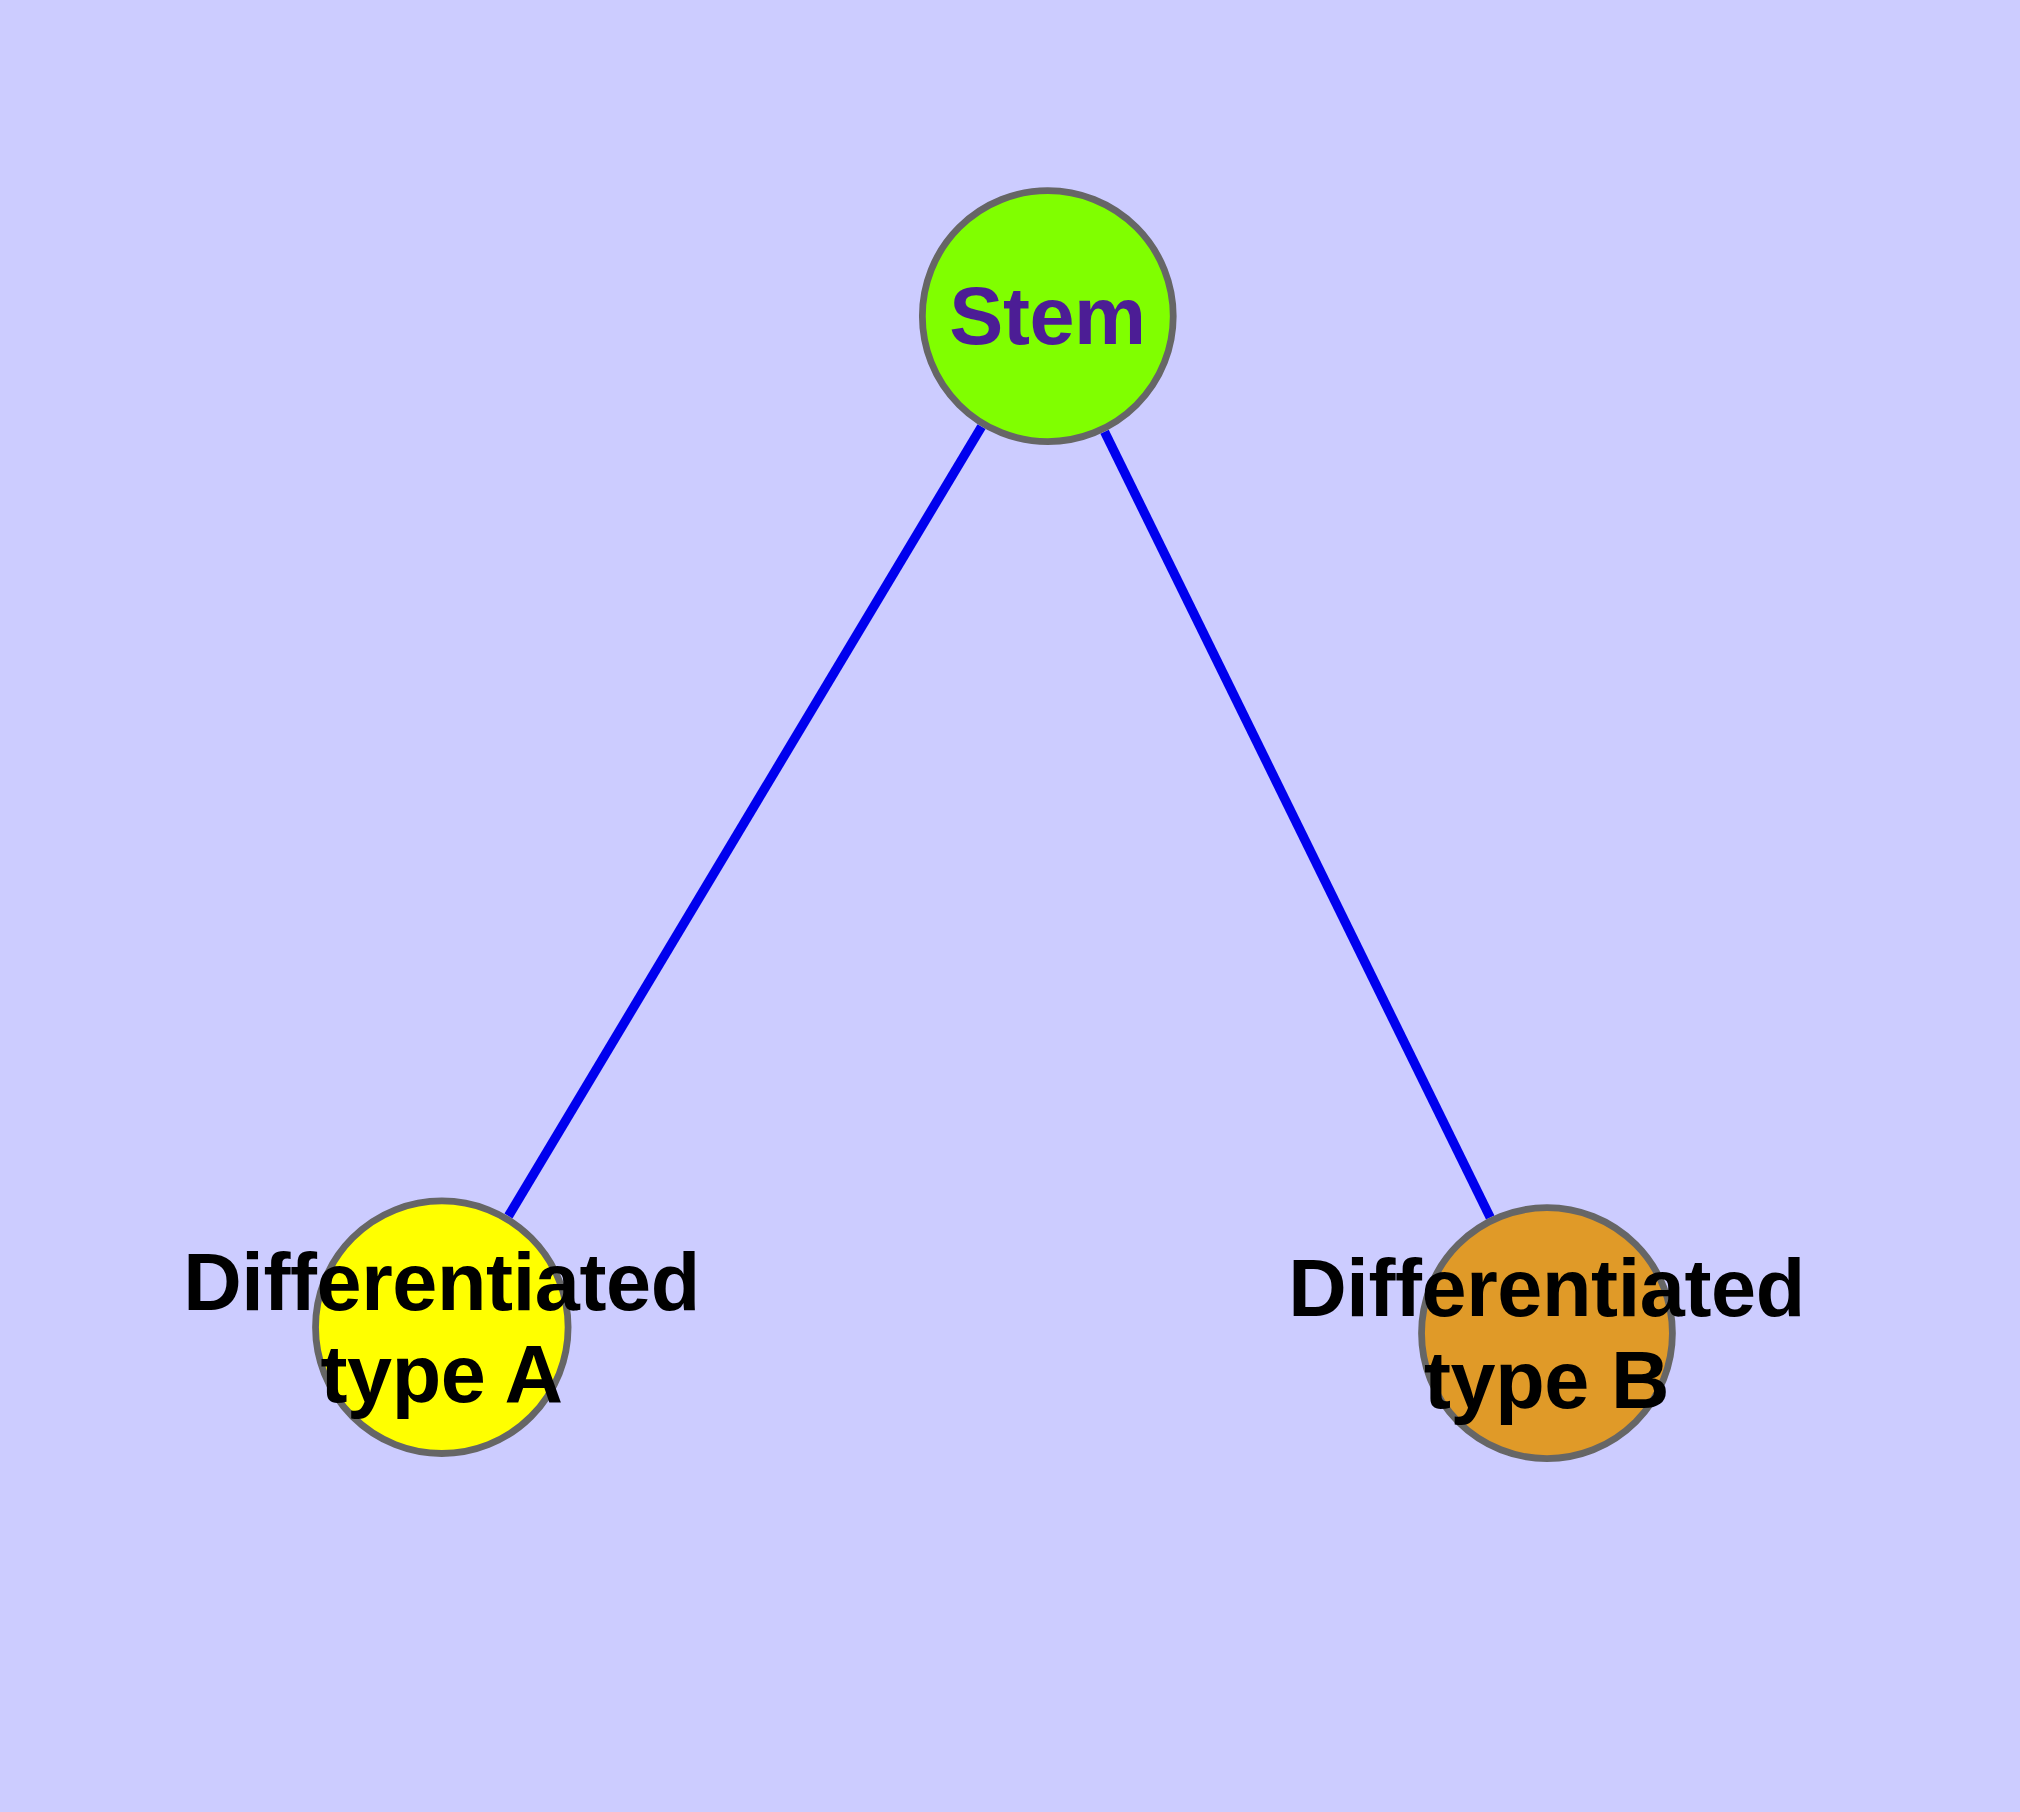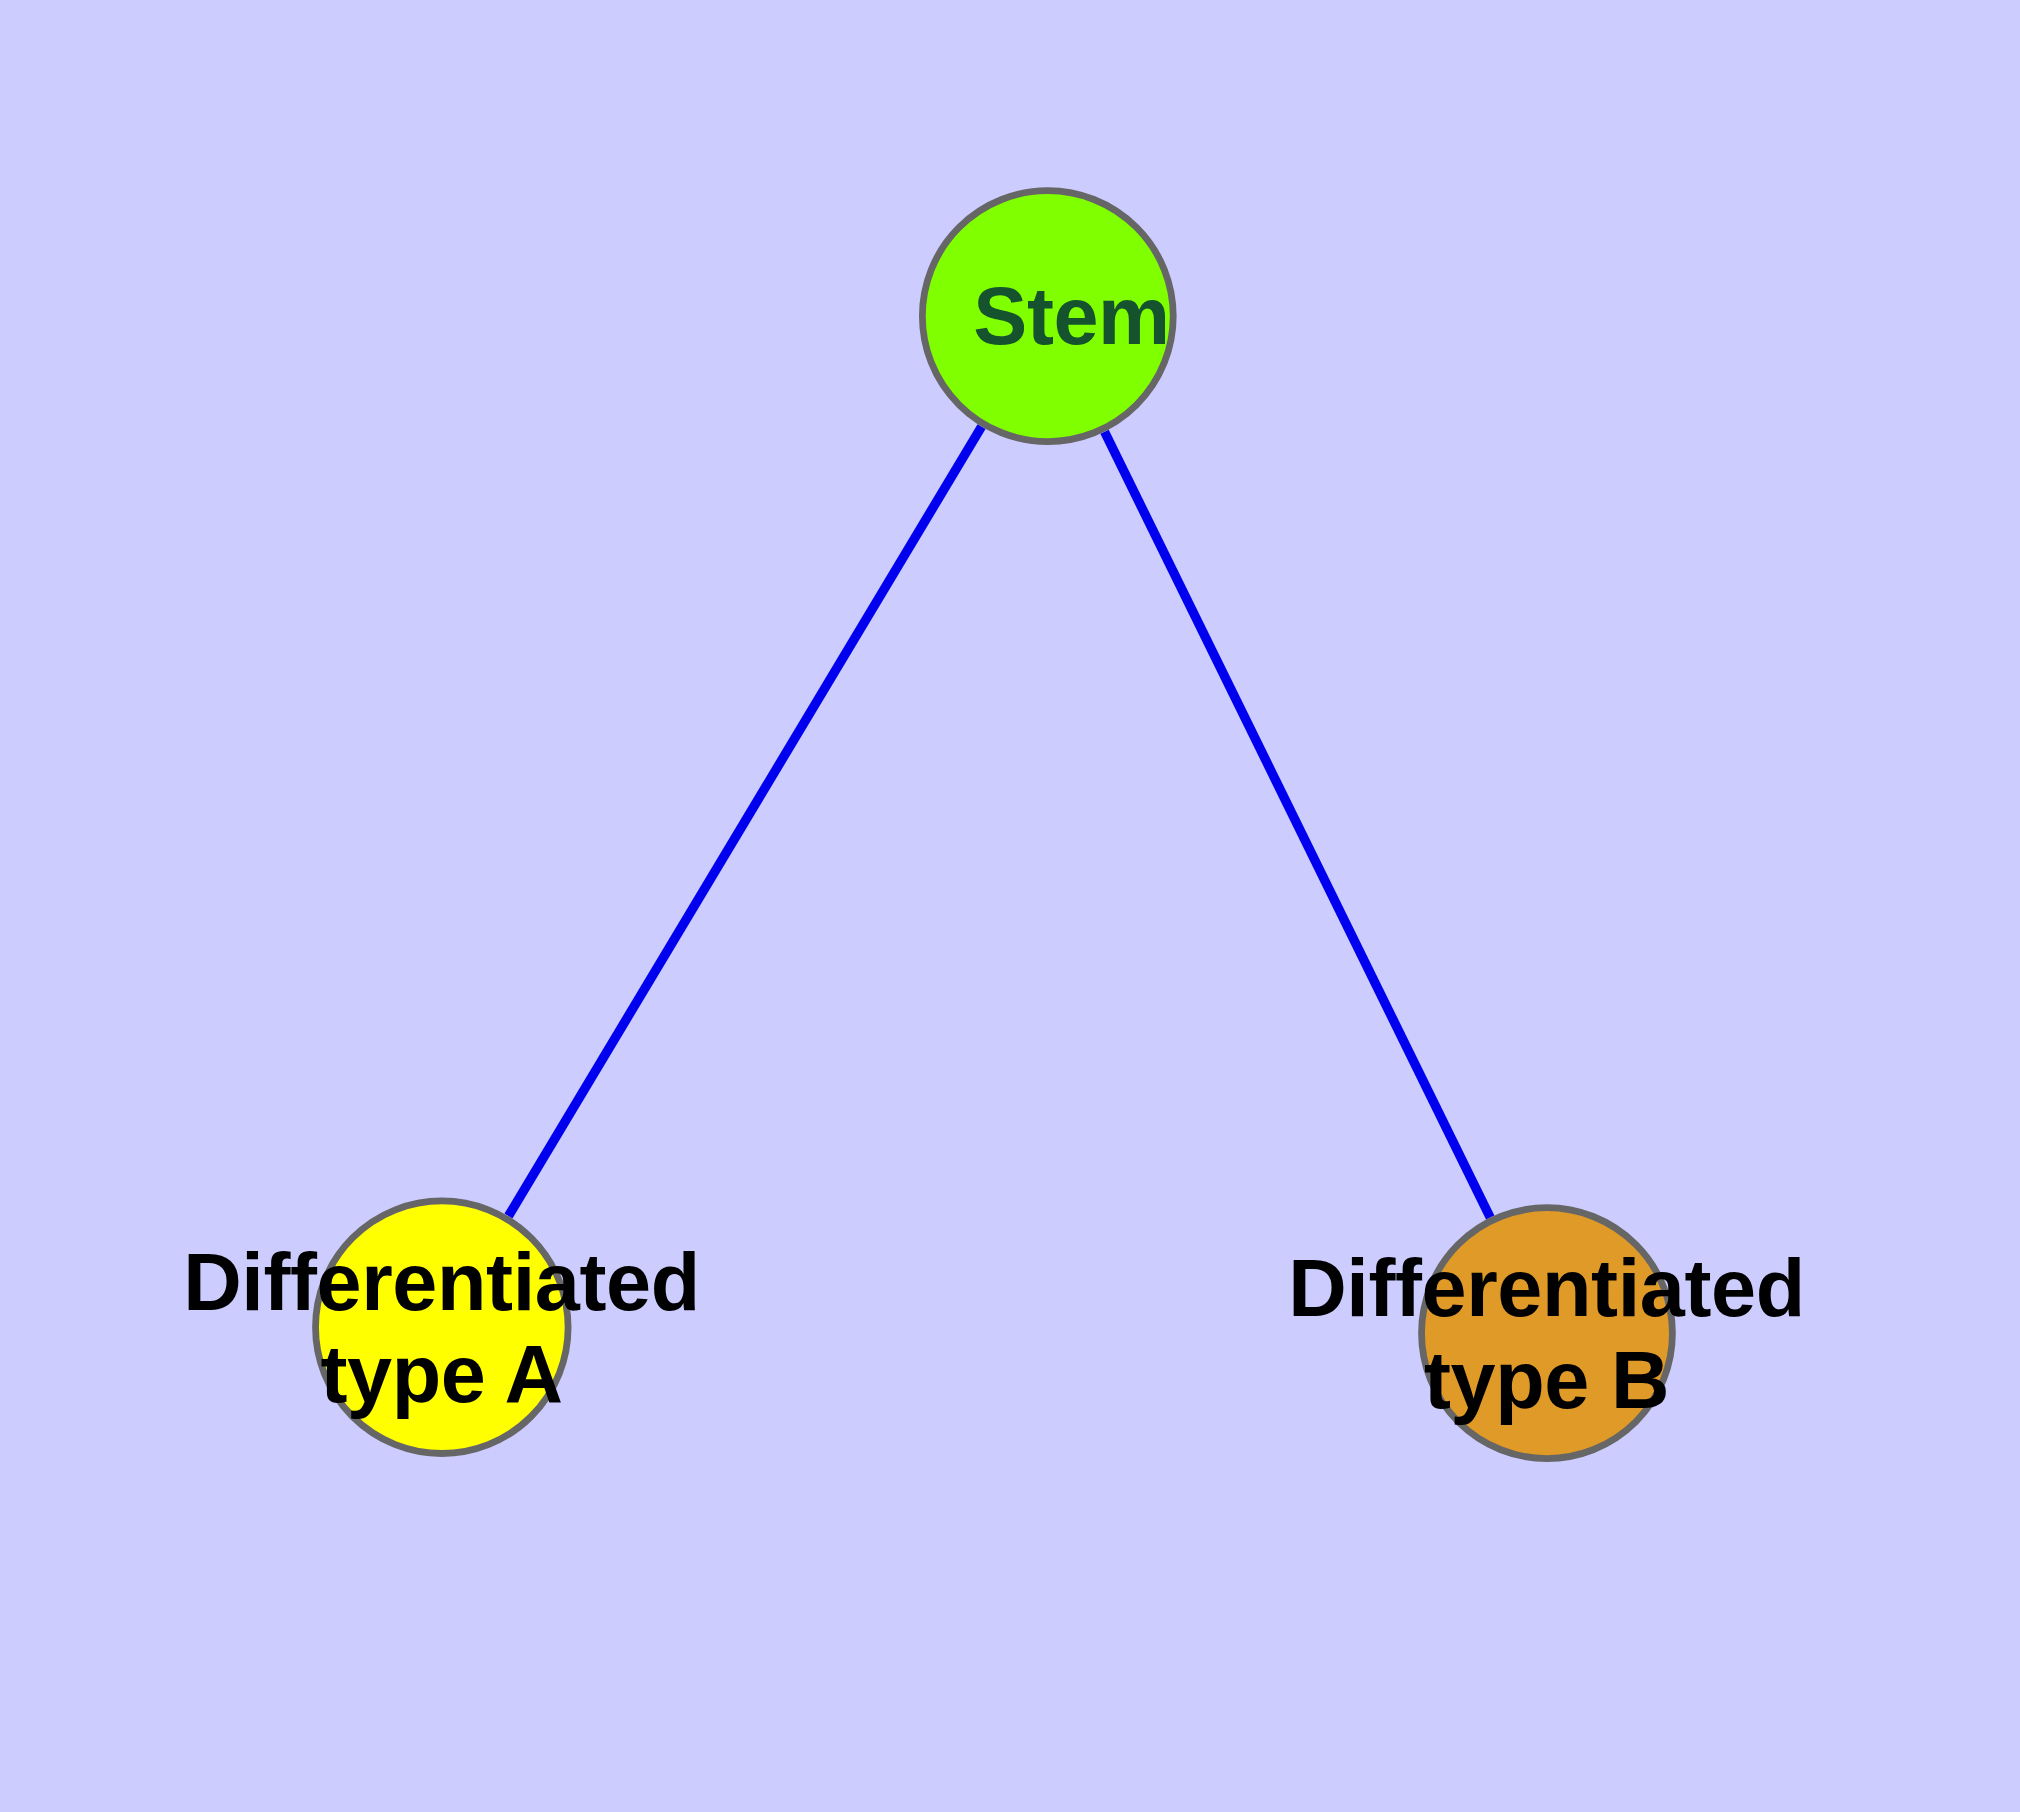--- a/index.html
+++ b/index.html
@@ -46,19 +46,19 @@
         <line x1="1302.9739951528186" y1="509.44956567637075" x2="1758.0260048471814" y2="1436.5504343236291" stroke="#0000ee" stroke-width="11" stroke-linecap="butt"></line>
       </g>
     <g id="node-layer">
         <circle cx="1236" cy="373" r="148" fill="#80ff00" stroke="#666666" stroke-width="8"></circle>
         <circle cx="521" cy="1566" r="149" fill="#ffff00" stroke="#666666" stroke-width="8"></circle>
         <circle cx="1825" cy="1573" r="148" fill="#e09a28" stroke="#666666" stroke-width="8"></circle>
       </g>
   </svg>
 
   <div id="label-layer">
-      <div class="node-label" style="left: 478px; top: 270px; width: 1187px; color: #14532d;"><div>Stem</div></div>
+      <div class="node-label" style="left: 454px; top: 270px; width: 1187px; color: #4c1d95;"><div>Stem</div></div>
       <div class="node-label" style="left: -152px; top: 1236px; width: 1187px; color: rgb(0, 0, 0);"><div>Differentiated</div><div>type A</div></div>
       <div class="node-label" style="left: 953px; top: 1242px; width: 1187px; color: rgb(0, 0, 0);"><div>Differentiated</div><div>type B</div></div>
     </div>
 
 </div>
 
 
 </body></html>

